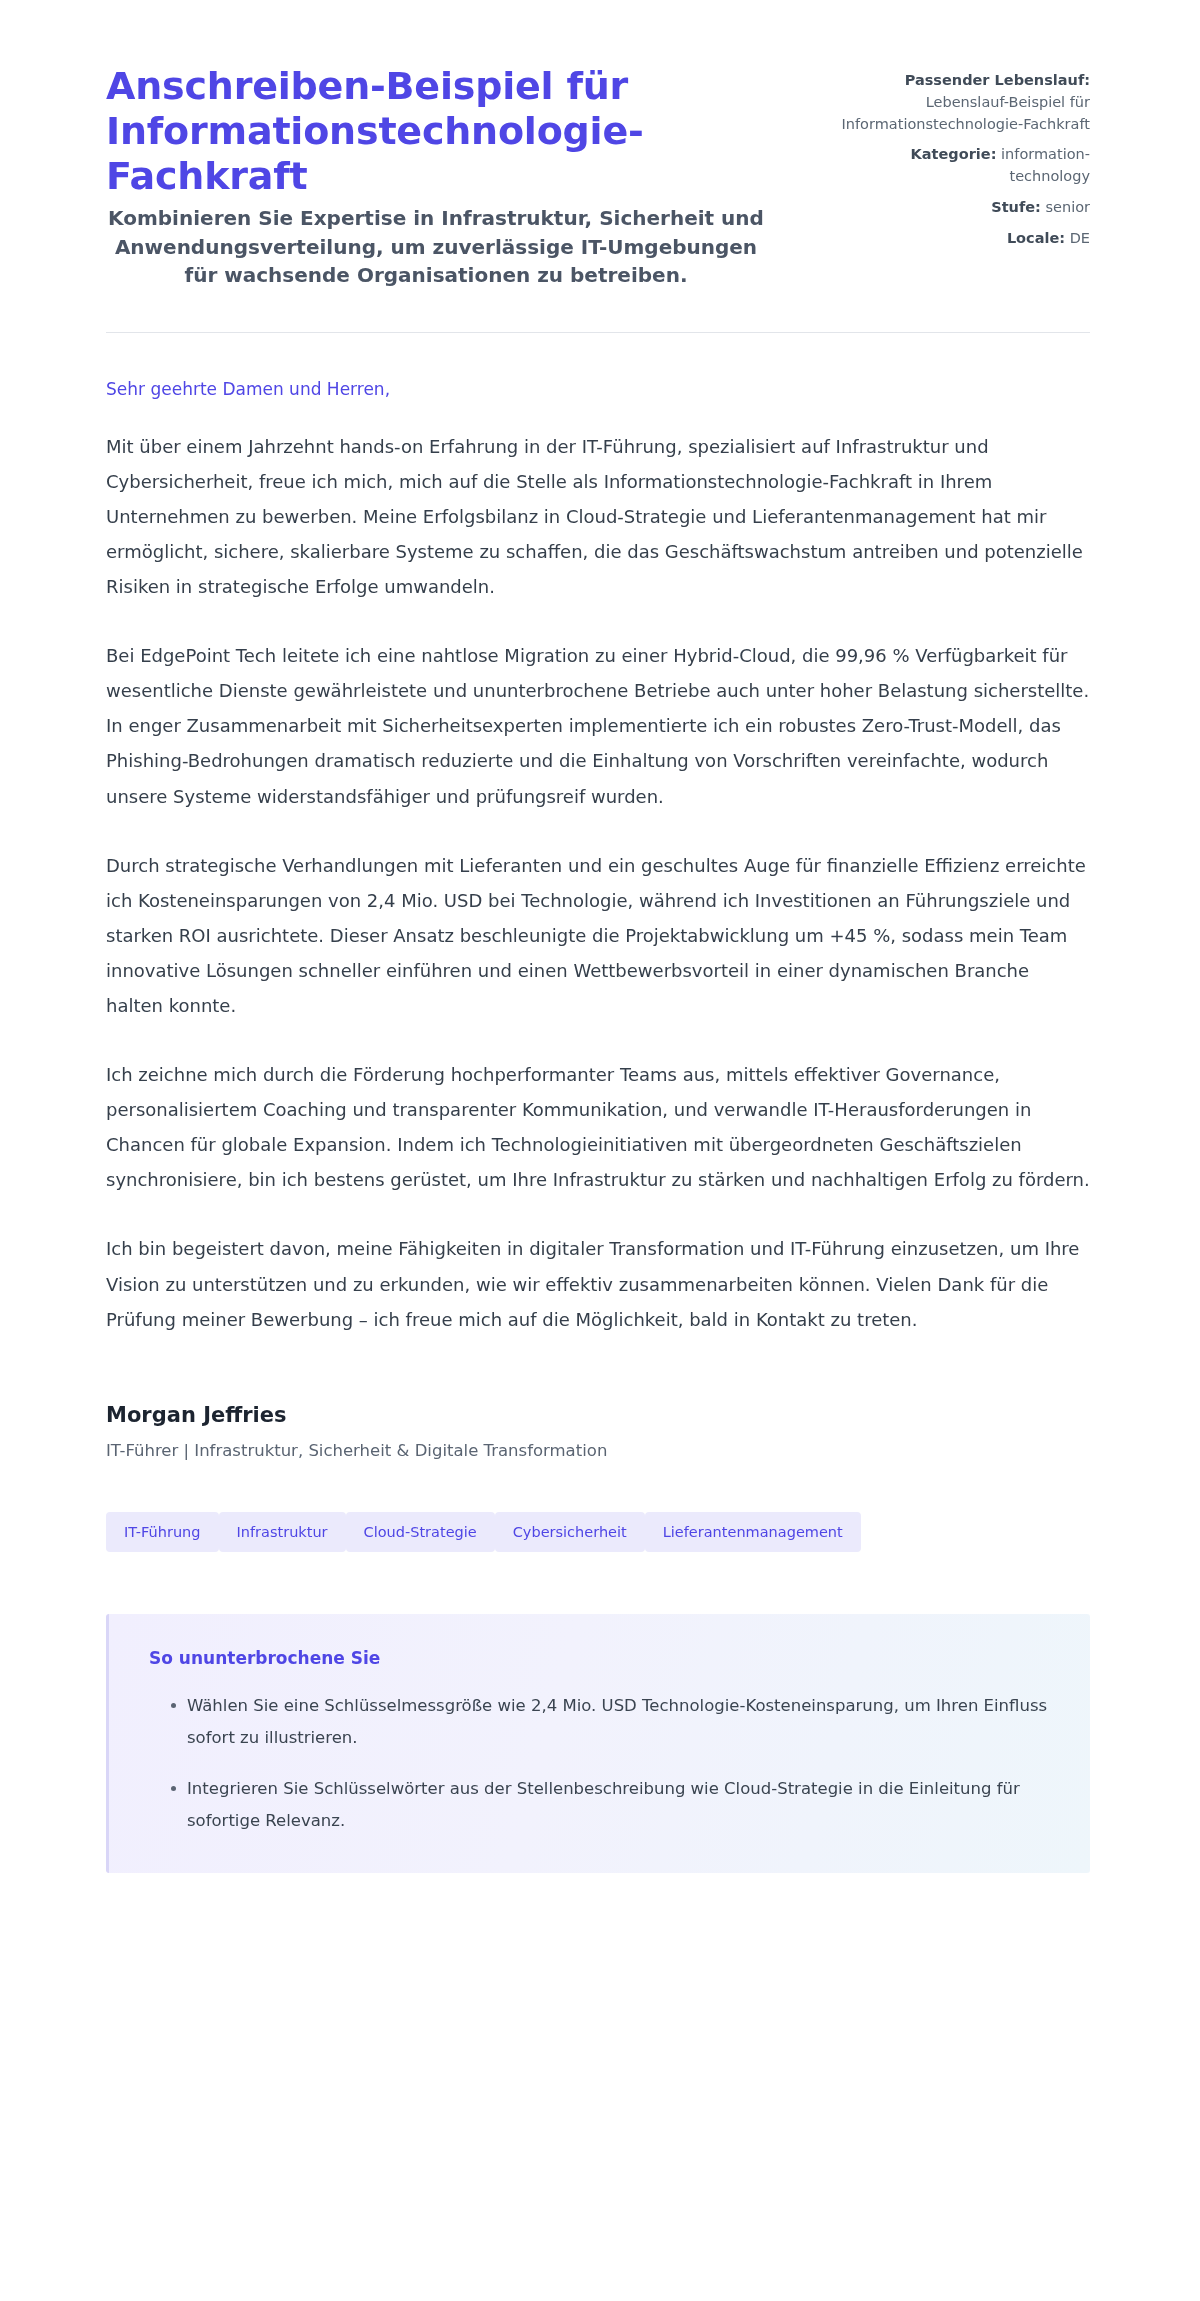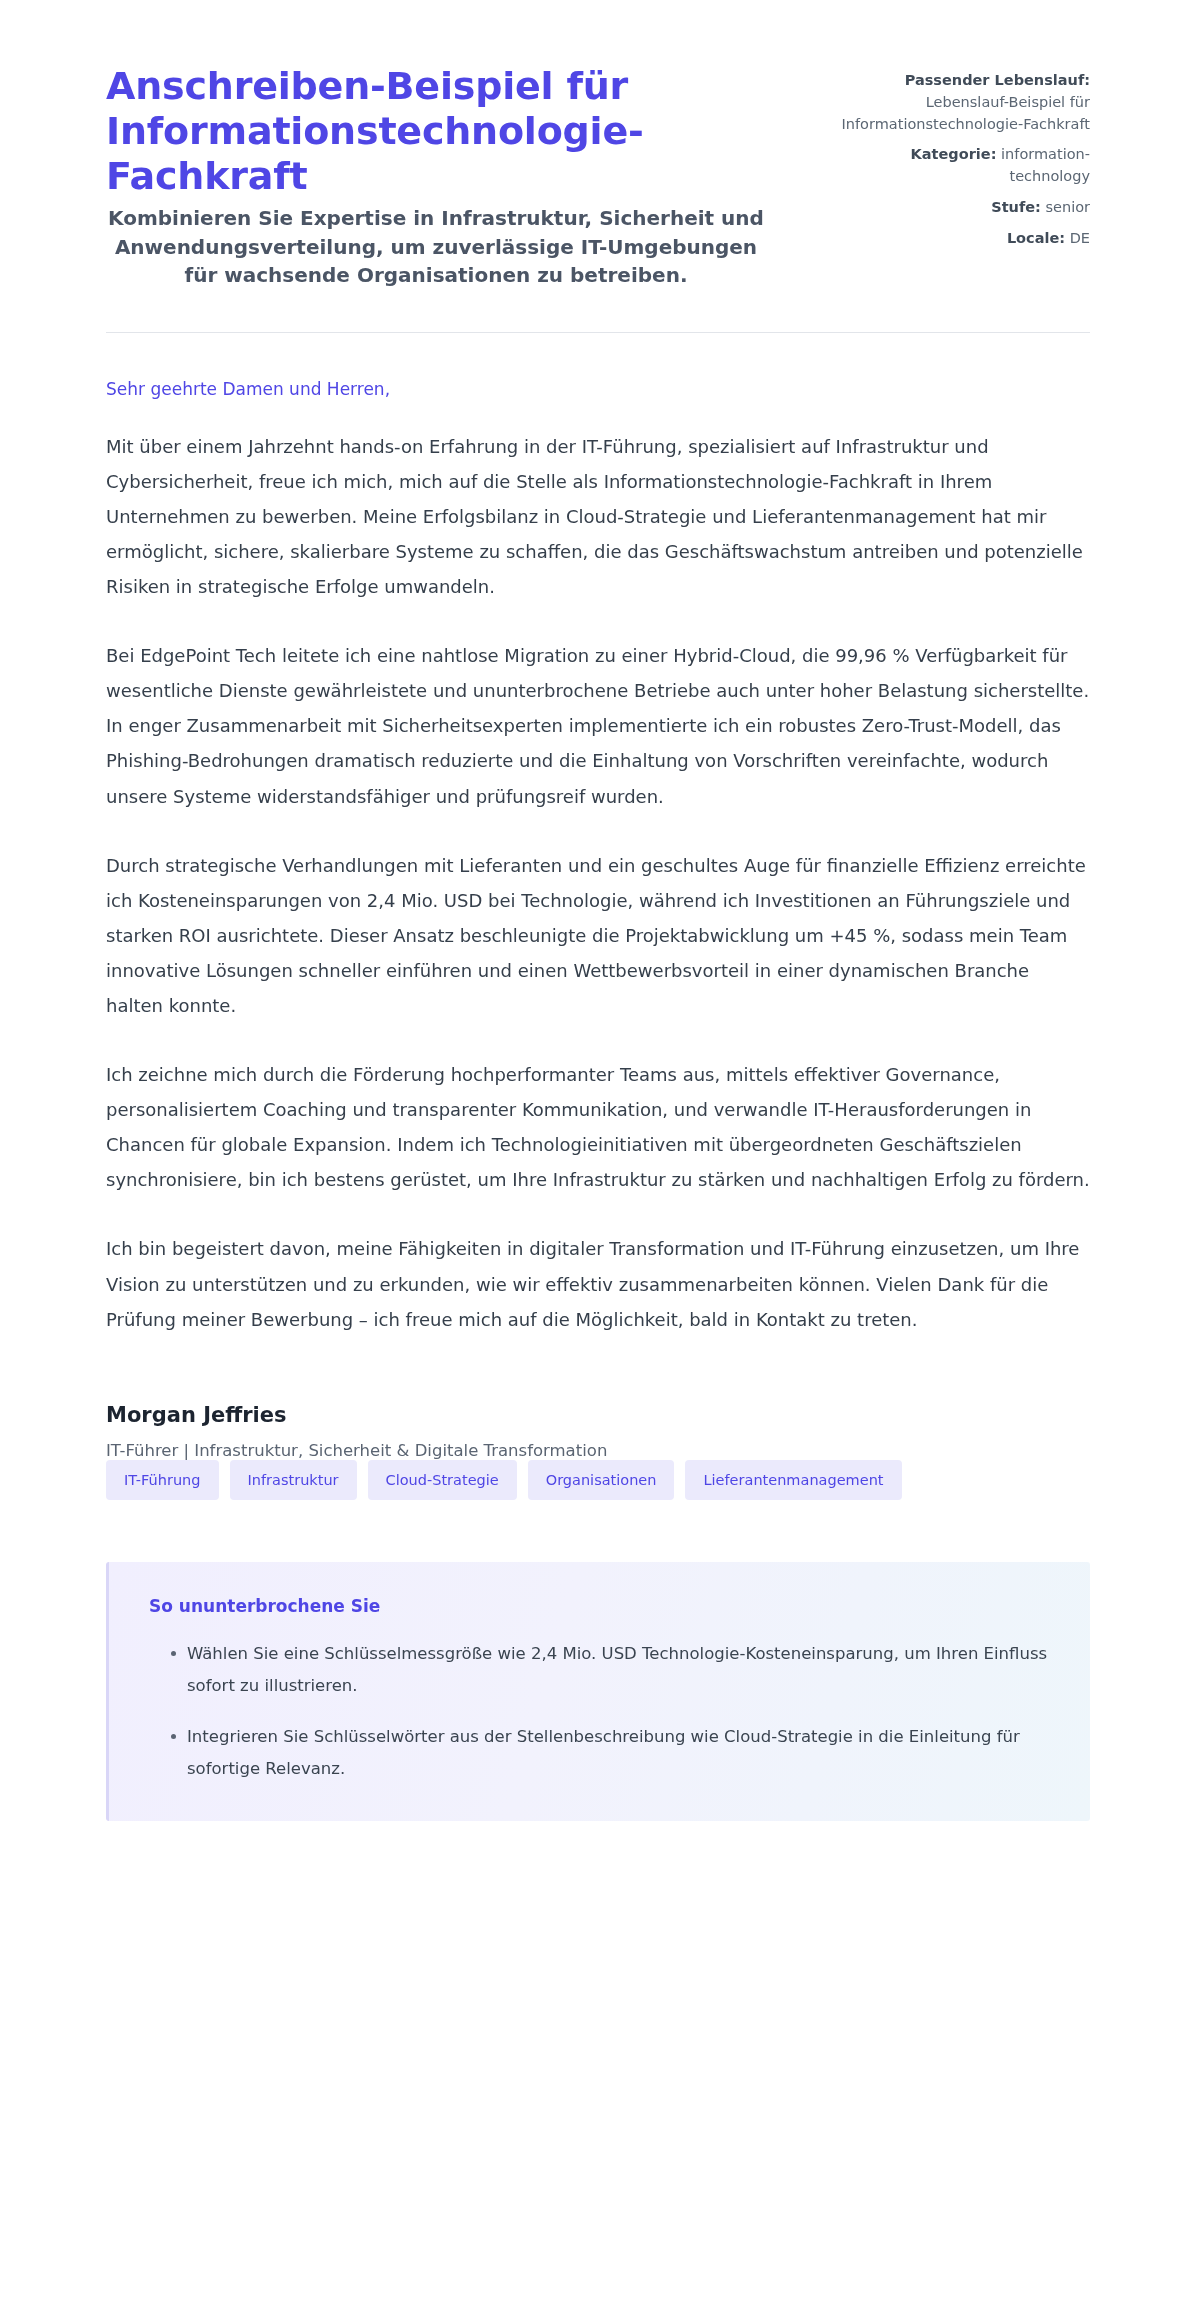--- a/index.html
+++ b/index.html
@@ -105,23 +105,24 @@
     color: #1c2430;
   }
   .sign-role {
     margin: 14px 0 0 0;
     font-size: 16.5px;
     color: #5a6472;
   }
 
   
   .tag-row {
+    margin-top: 52px;
     display: flex;
     flex-wrap: wrap;
-    gap: 11px;
+    gap: 0;
   }
   .tag {
     background: #ebeafc;
     color: #4f46e5;
     font-size: 14.5px;
     line-height: 1;
     padding: 13px 18px;
     border-radius: 4px;
     white-space: nowrap;
   }
@@ -214,21 +215,21 @@
 
   <section class="signature">
     <p class="sign-name">Morgan Jeffries</p>
     <p class="sign-role">IT-Führer | Infrastruktur, Sicherheit &amp; Digitale Transformation</p>
   </section>
 
   <section class="tag-row">
     <span class="tag">IT-Führung</span>
     <span class="tag">Infrastruktur</span>
     <span class="tag">Cloud-Strategie</span>
-    <span class="tag">Organisationen</span>
+    <span class="tag">Cybersicherheit</span>
     <span class="tag">Lieferantenmanagement</span>
   </section>
 
   <section class="callout">
     <h2 class="callout-title">So ununterbrochene Sie</h2>
     <ul class="callout-list">
       <li>Wählen Sie eine Schlüsselmessgröße wie 2,4 Mio. USD Technologie-Kosteneinsparung, um Ihren Einfluss sofort zu illustrieren.</li>
       <li>Integrieren Sie Schlüsselwörter aus der Stellenbeschreibung wie Cloud-Strategie in die Einleitung für sofortige Relevanz.</li>
     </ul>
   </section>

